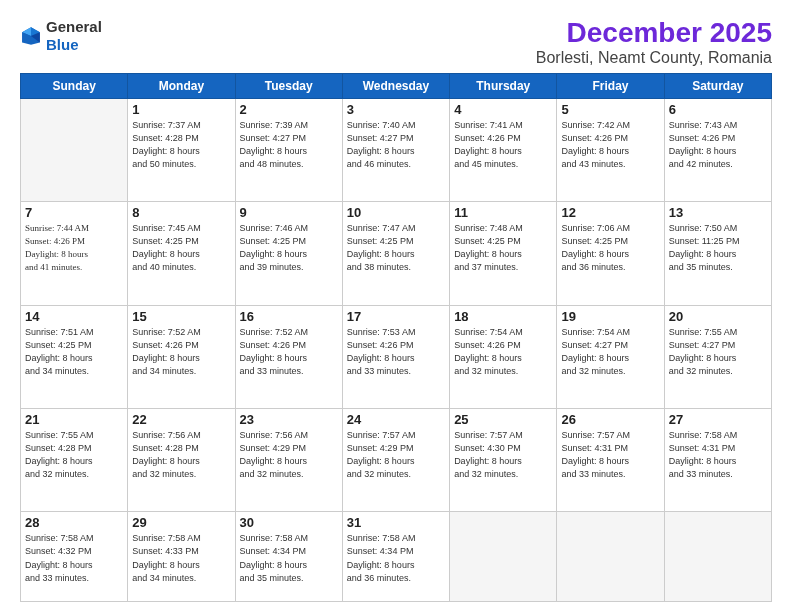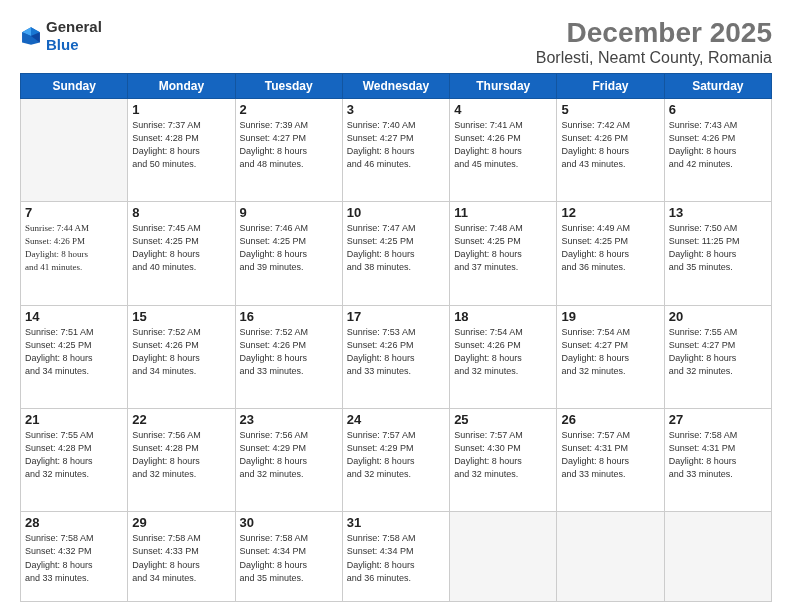--- a/index.html
+++ b/index.html
@@ -38,21 +38,21 @@
     .logo-icon {
       width: 22px;
       height: 22px;
     }
     .title-block {
       text-align: right;
     }
     .month-title {
       font-size: 28px;
       font-weight: bold;
-      color: #737373;
+      color: #6d28d9;
       line-height: 1.1;
     }
     .location {
       font-size: 16px;
       color: #444;
     }
     .calendar {
       flex: 1;
       border: 1px solid #bbb;
       border-collapse: collapse;
@@ -209,21 +209,21 @@
           </td>
           <td>
             <span class="day-number">11</span>
             <div class="day-info" style="white-space: pre-line;">Sunrise: 7:48 AM
 Sunset: 4:25 PM
 Daylight: 8 hours
 and 37 minutes.</div>
           </td>
           <td>
             <span class="day-number">12</span>
-            <div class="day-info" style="white-space: pre-line;">Sunrise: 4:49 AM
+            <div class="day-info" style="white-space: pre-line;">Sunrise: 7:06 AM
 Sunset: 4:25 PM
 Daylight: 8 hours
 and 36 minutes.</div>
           </td>
           <td>
             <span class="day-number">13</span>
             <div class="day-info" style="white-space: pre-line;">Sunrise: 7:50 AM
 Sunset: 11:25 PM
 Daylight: 8 hours
 and 35 minutes.</div>

